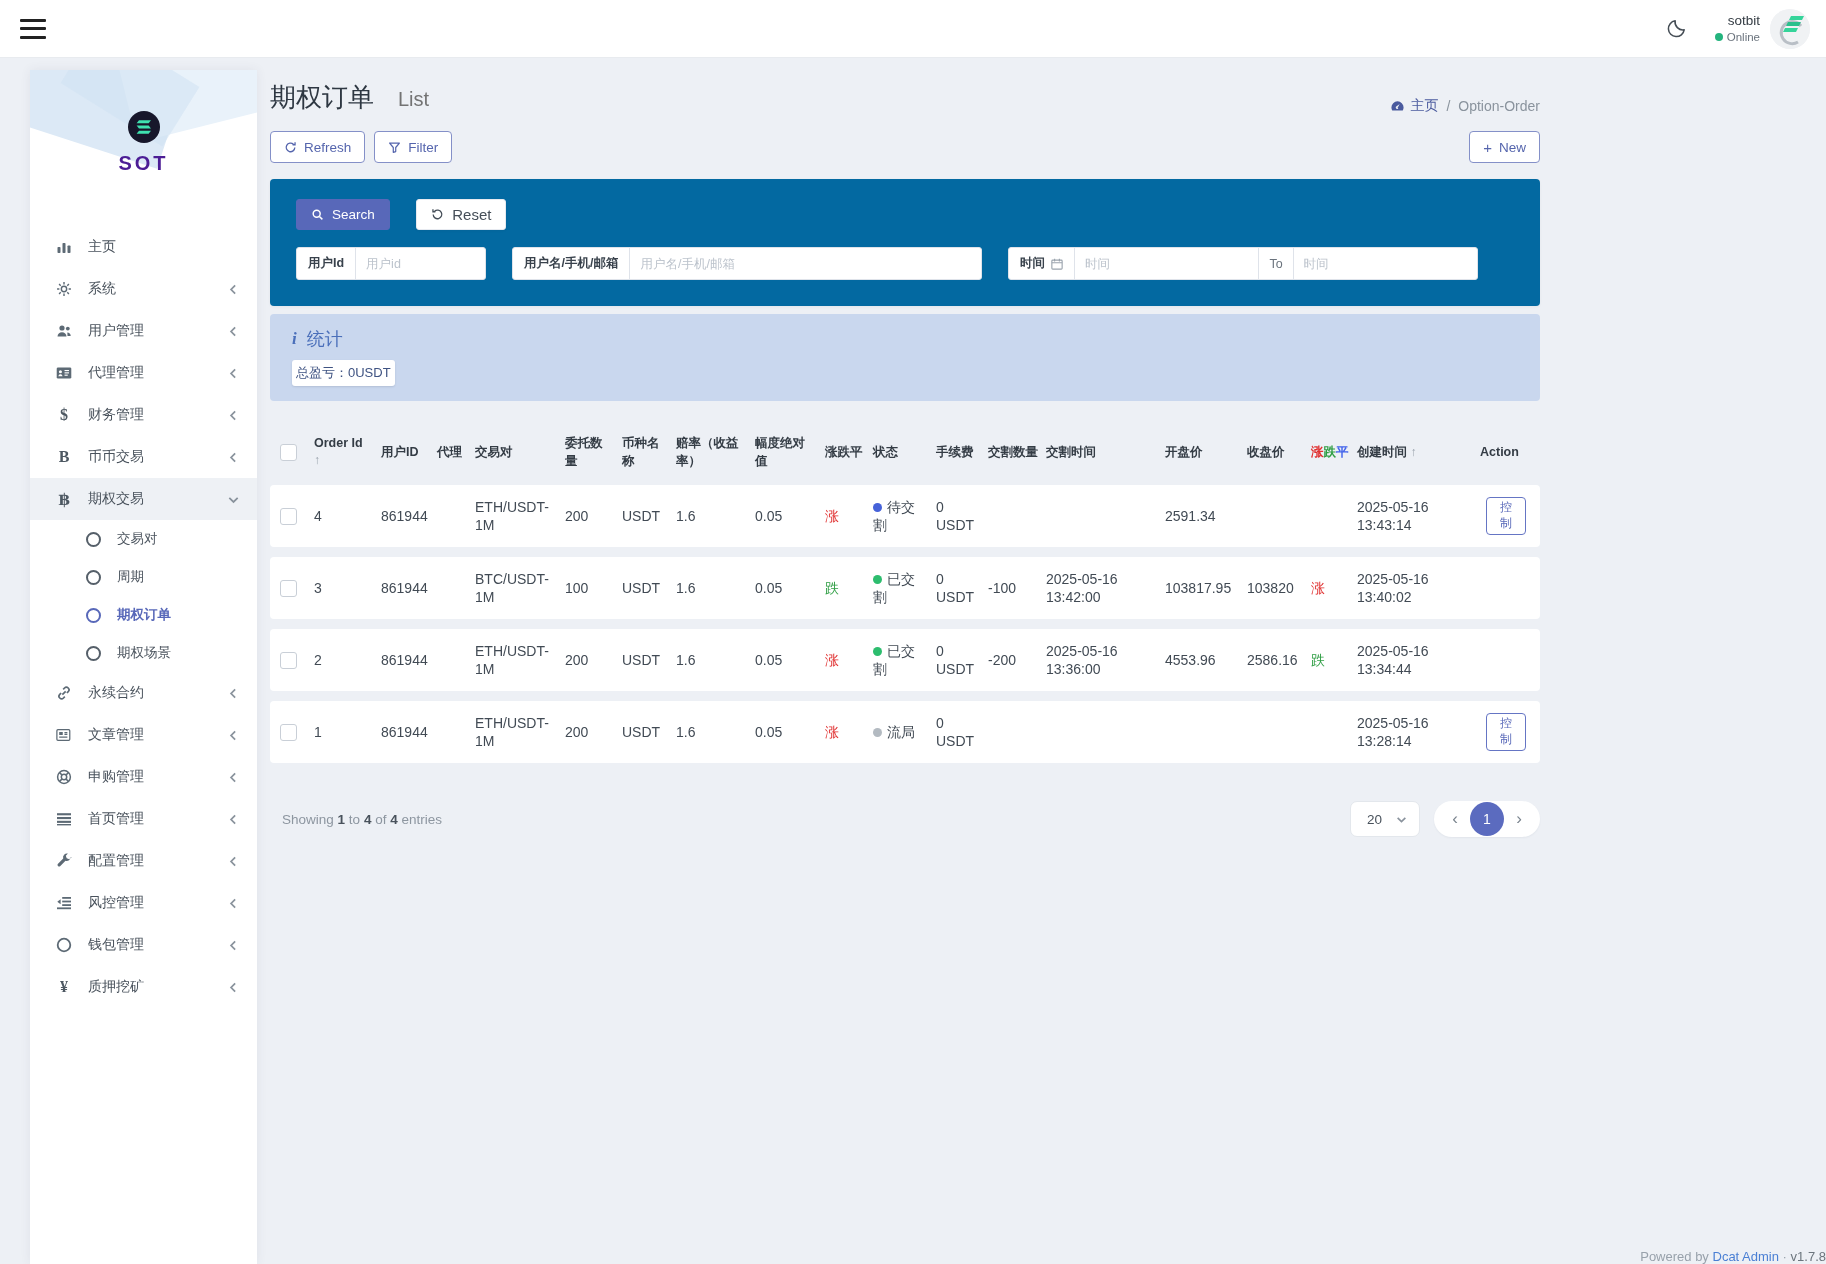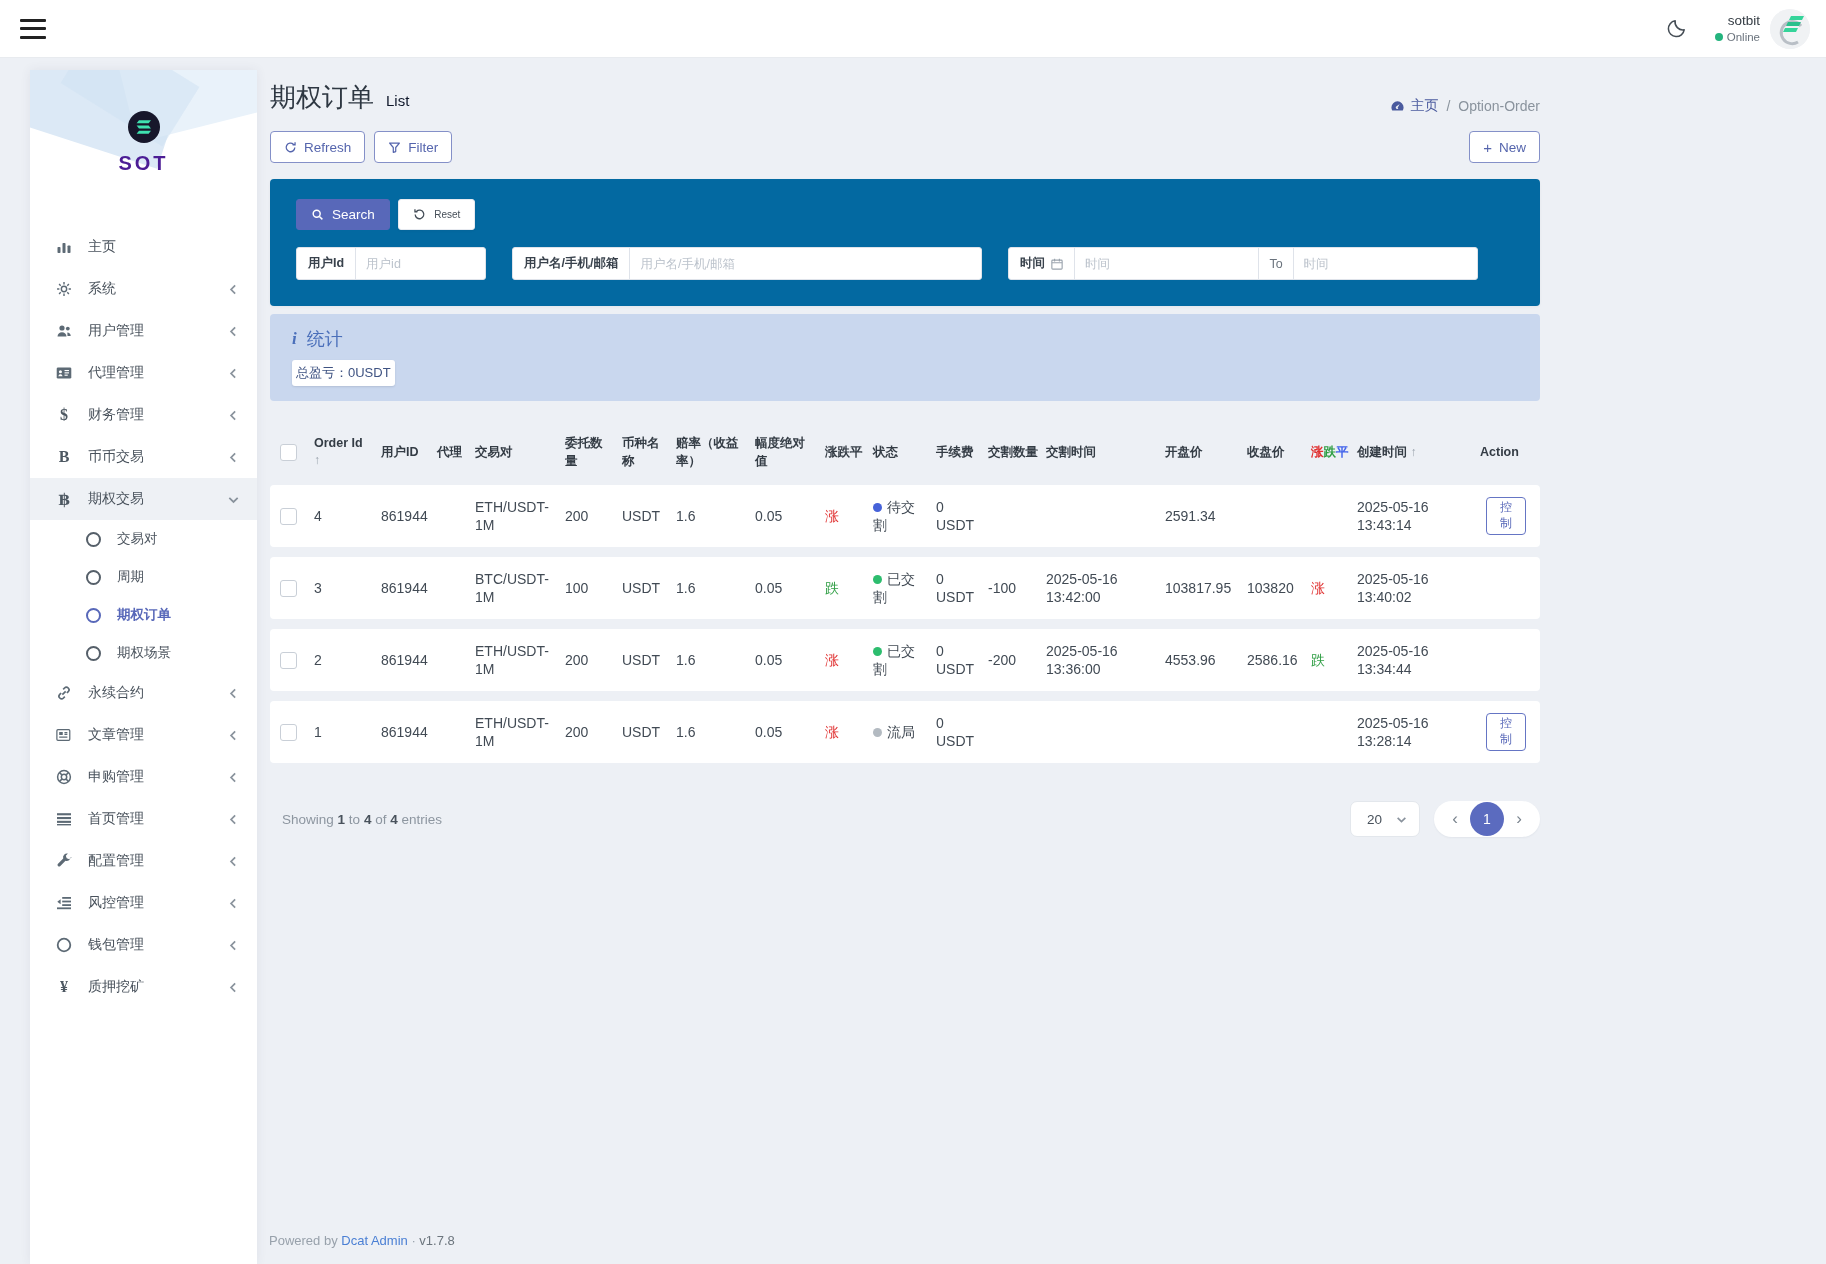--- a/index.html
+++ b/index.html
@@ -47,37 +47,37 @@
   .submenu .menu-item{height:38px;padding-left:56px;font-size:13.5px;color:#4c555f;}
   .radio-dot{width:15px;height:15px;border:2px solid #555f69;border-radius:50%;margin-right:16px;flex:none;}
   .submenu .menu-item.active{color:#5868b9;font-weight:700;}
   .submenu .menu-item.active .radio-dot{border-color:#5868b9;}
   
   .main{position:absolute;left:257px;right:0;top:58px;bottom:0;padding:22px 0 0 13px;}
   .content{width:1270px;}
   .page-head{display:flex;justify-content:space-between;align-items:flex-end;margin-bottom:16px;}
   .titles{display:flex;align-items:baseline;gap:12px;}
   .titles h1{font-size:26px;font-weight:500;color:#2e3742;}
-  .subtitle{font-size:15px;color:#0f172a;}
+  .subtitle{font-size:20px;color:#737373;margin-left:12px;}
   .breadcrumb{font-size:14px;color:#8a939d;display:flex;align-items:center;gap:8px;}
   .breadcrumb .home-link{color:#4a5a9e;text-decoration:none;display:flex;align-items:center;gap:5px;cursor:pointer;}
   .breadcrumb svg{width:15px;height:15px;fill:#4a5a9e;}
   .toolbar-row{display:flex;align-items:center;margin-bottom:16px;}
   .btn-outline{display:inline-flex;align-items:center;gap:7px;height:32px;padding:0 13px;
     background:#fff;border:1px solid #8490c8;border-radius:4px;color:#5565ad;font-size:13.5px;cursor:pointer;}
   .btn-outline svg{width:13px;height:13px;}
   .btn-outline + .btn-outline{margin-left:9px;}
   .spacer{flex:1;}
   
   .search-card{background:#0369a1;border-radius:4px;box-shadow:0 1px 3px rgba(50,60,80,.06);
     padding:20px 26px 26px 26px;margin-bottom:8px;}
   .btn-search{display:inline-flex;align-items:center;gap:8px;height:31px;padding:0 14px;
     background:#5868b9;border:1px solid #5868b9;border-radius:3px;color:#fff;font-size:13.5px;cursor:pointer;}
-  .btn-reset{display:inline-flex;align-items:center;gap:8px;height:31px;padding:0 14px;margin-left:4px;
-    background:#fff;border:1px solid #e7eaf0;border-radius:3px;color:#454e58;font-size:10px;cursor:pointer;
+  .btn-reset{display:inline-flex;align-items:center;gap:8px;height:31px;padding:0 14px;margin-left:22px;
+    background:#fff;border:1px solid #e7eaf0;border-radius:3px;color:#454e58;font-size:15px;cursor:pointer;
     box-shadow:0 1px 2px rgba(50,60,80,.08);}
   .btn-search svg,.btn-reset svg{width:13px;height:13px;}
   .search-fields{display:flex;gap:26px;margin-top:17px;}
   .field-group{display:flex;align-items:stretch;border:1px solid #dfe3ea;border-radius:3px;height:33px;background:#fff;}
   .fg-label{display:flex;align-items:center;gap:6px;padding:0 11px;font-size:12.5px;font-weight:700;
     color:#39424c;border-right:1px solid #dfe3ea;white-space:nowrap;}
   .fg-label svg{width:12px;height:12px;}
   .field-group input{border:none;outline:none;padding:0 10px;font-size:12.5px;color:#454e58;
     font-family:inherit;background:transparent;}
   .field-group input::placeholder{color:#bcc3cc;}
@@ -115,21 +115,21 @@
   .showing b{color:#49525c;}
   .paging{display:flex;align-items:center;gap:14px;}
   .page-size{display:flex;align-items:center;gap:14px;background:#fff;border:1px solid #e3e7ec;
     border-radius:7px;height:36px;padding:0 12px 0 16px;font-size:13.5px;color:#49525c;cursor:pointer;}
   .page-size svg{width:11px;height:11px;color:#8a939d;}
   .pager{display:flex;align-items:center;background:#fff;border-radius:18px;height:36px;padding:0 6px;
     box-shadow:0 1px 2px rgba(50,60,80,.06);}
   .pg-arrow{width:30px;text-align:center;color:#7a848e;font-size:17px;cursor:pointer;user-select:none;}
   .pg-num{width:34px;height:34px;border-radius:50%;background:#5b6bbf;color:#fff;display:flex;
     align-items:center;justify-content:center;font-size:14px;cursor:pointer;}
-  .powered{position:absolute;bottom:16px;left:0;right:0;text-align:left;font-size:13px;color:#98a1ab;padding-left:12px;}
+  .powered{position:absolute;bottom:0;left:0;right:0;text-align:right;font-size:13px;color:#98a1ab;padding-left:12px;}
   .powered a{color:#4a7fd4;text-decoration:none;cursor:pointer;}
   .powered .ver{color:#6c757d;}
 </style>
 </head>
 <body>
 
 <header class="navbar">
   <div class="hamburger">
     <span></span>
       <span></span>

